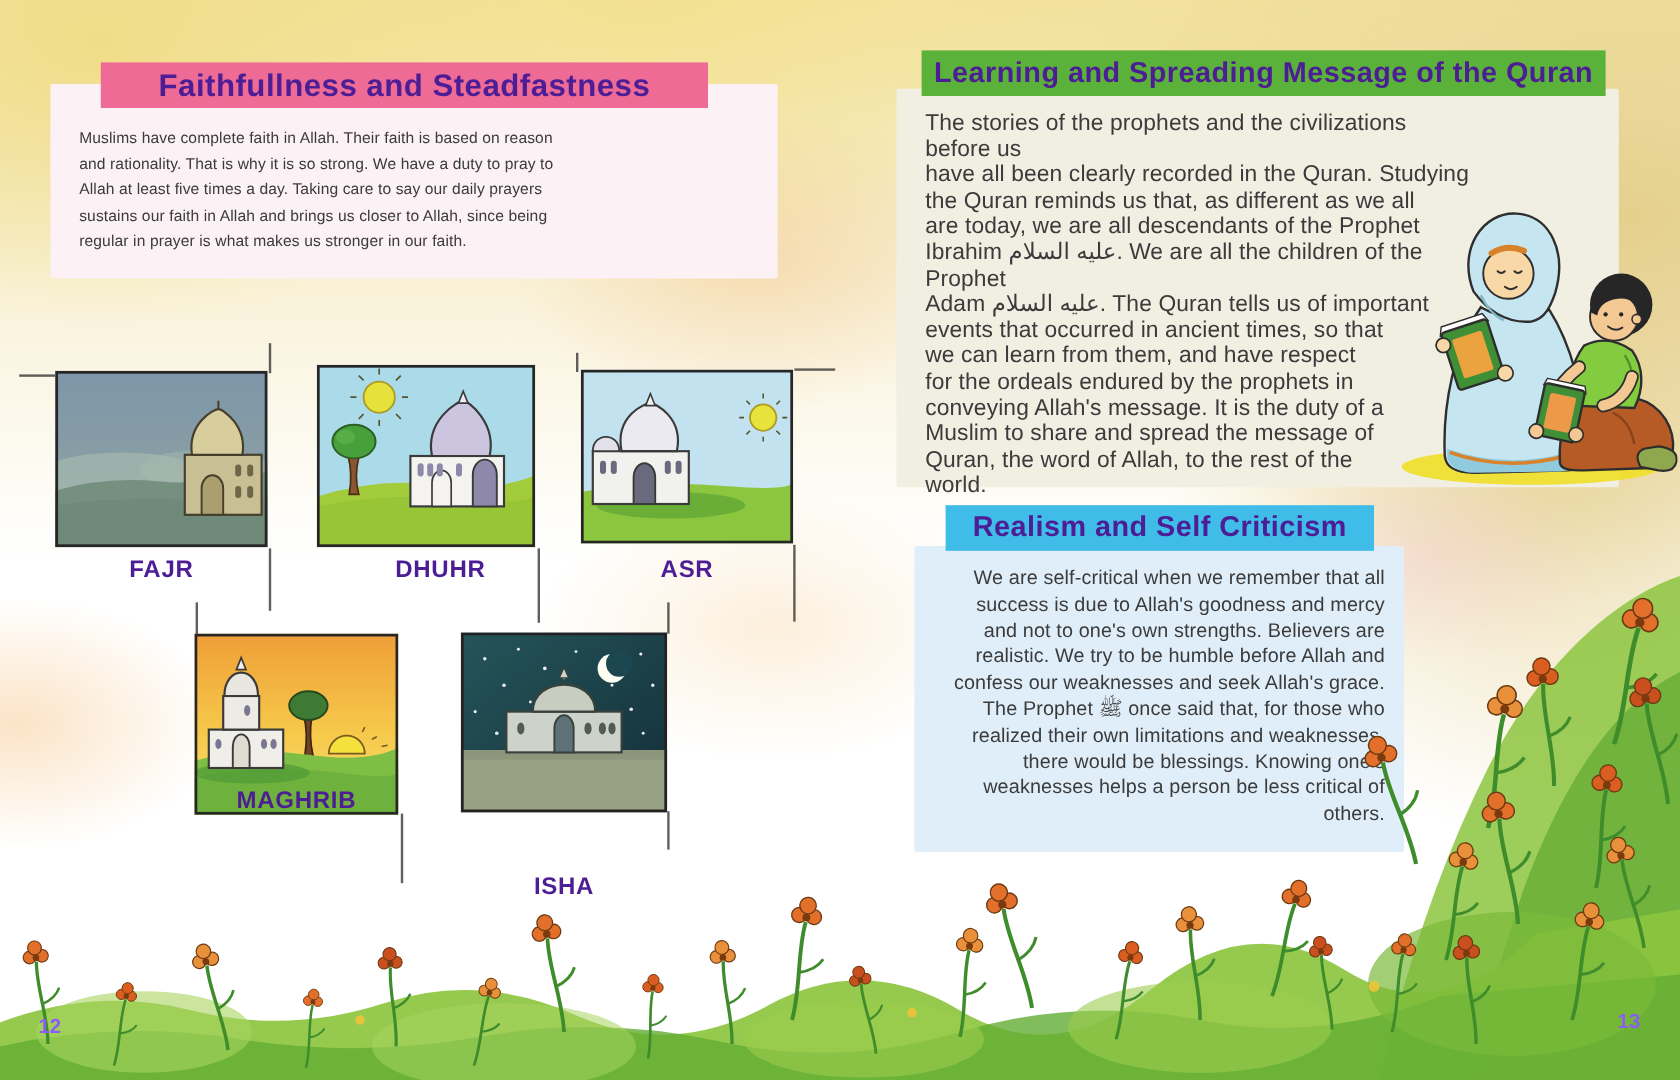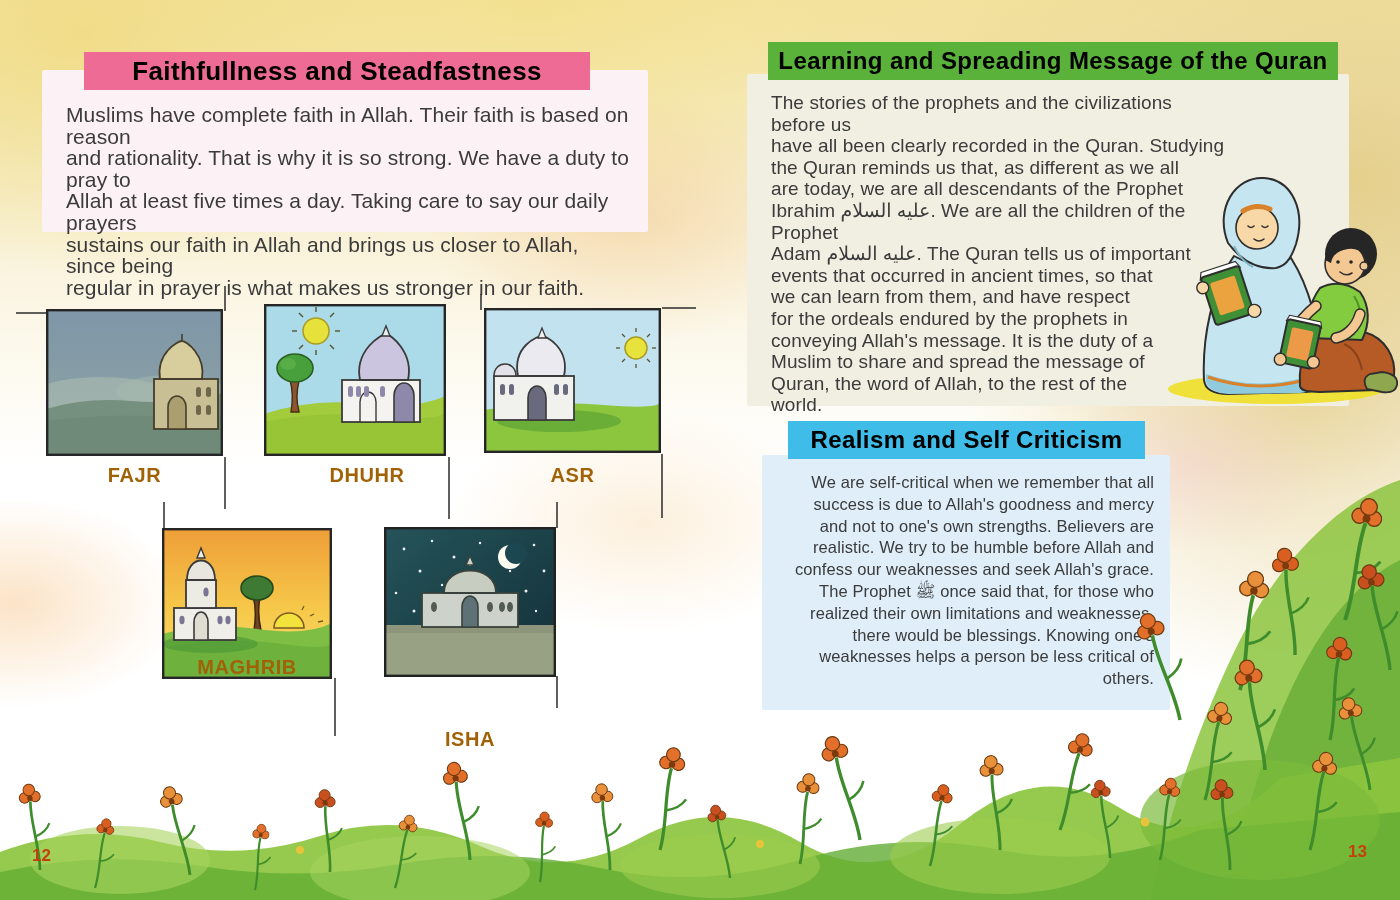--- a/index.html
+++ b/index.html
@@ -17,45 +17,45 @@
       radial-gradient(ellipse 520px 330px at 6% 4%, rgba(240,219,130,.85), transparent 72%),
       radial-gradient(ellipse 560px 300px at 38% 0%, rgba(243,224,140,.80), transparent 72%),
       radial-gradient(ellipse 620px 430px at 97% 20%, rgba(226,203,132,.85), transparent 74%),
       radial-gradient(ellipse 460px 420px at 93% 44%, rgba(228,206,140,.70), transparent 72%),
       radial-gradient(ellipse 360px 200px at 70% 6%, rgba(240,220,145,.55), transparent 70%),
       linear-gradient(180deg,#F3E4A4 0%,#F6ECC4 16%,#FAF4DF 30%,#FFFFFF 52%,#FFFFFF 100%);
   }
   .box{position:absolute;border-radius:2px;}
   .banner{
     position:absolute;display:flex;align-items:center;justify-content:center;
-    color:#000000;font-weight:800;letter-spacing:.4px;white-space:nowrap;
+    color:#4c1d95;font-weight:800;letter-spacing:.4px;white-space:nowrap;
   }
   .bodytext{
     position:absolute;color:#3B3B3B;white-space:pre-line;
     font-size:19px;line-height:21.6px;letter-spacing:.1px;
   }
   .panel{position:absolute;}
   .plabel{
-    position:absolute;text-align:center;color:#a16207;font-weight:800;
+    position:absolute;text-align:center;color:#4c1d95;font-weight:800;
     font-size:20px;letter-spacing:.6px;
   }
   .tick{position:absolute;background:#2B2B2B;opacity:.75;}
-  .pagenum{position:absolute;color:#c2410c;font-weight:700;font-size:17px;z-index:30;text-align:center;}
+  .pagenum{position:absolute;color:#8b5cf6;font-weight:700;font-size:17px;z-index:30;text-align:center;}
   svg{display:block;}
 </style>
 </head>
 <body>
 
 <div class="wash"></div>
 
 <div class="box" style="left:42px;top:70px;width:606px;height:162px;background:#FCF1F4;"></div>
 <div class="banner" style="left:84px;top:52px;width:506px;height:38px;background:#EE6B95;font-size:26px;">
   <span>Faithfullness and Steadfastness</span>
 </div>
-<div class="bodytext" style="left:66px;top:104px;width:566px;font-size:21px;">Muslims have complete faith in Allah. Their faith is based on reason
+<div class="bodytext" style="left:66px;top:104px;width:566px;font-size:13px;">Muslims have complete faith in Allah. Their faith is based on reason
 and rationality. That is why it is so strong. We have a duty to pray to
 Allah at least five times a day. Taking care to say our daily prayers
 sustains our faith in Allah and brings us closer to Allah, since being
 regular in prayer is what makes us stronger in our faith.</div>
 
 <div class="tick" style="left:16px;top:312px;width:30px;height:2px;"></div>
 <div class="tick" style="left:224px;top:286px;width:2px;height:25px;"></div>
 <div class="tick" style="left:224px;top:457px;width:2px;height:52px;"></div>
 <div class="tick" style="left:448px;top:457px;width:2px;height:62px;"></div>
 <div class="tick" style="left:480px;top:294px;width:2px;height:16px;"></div>

